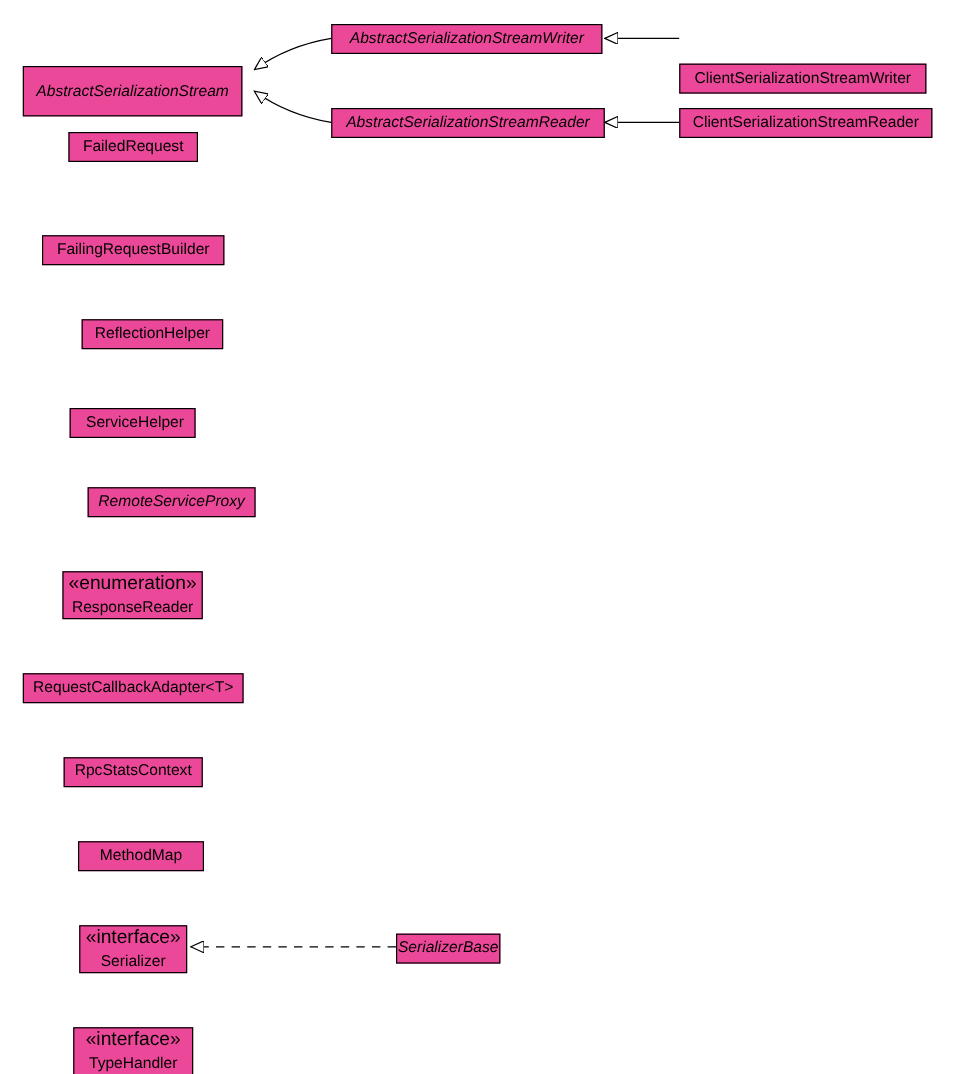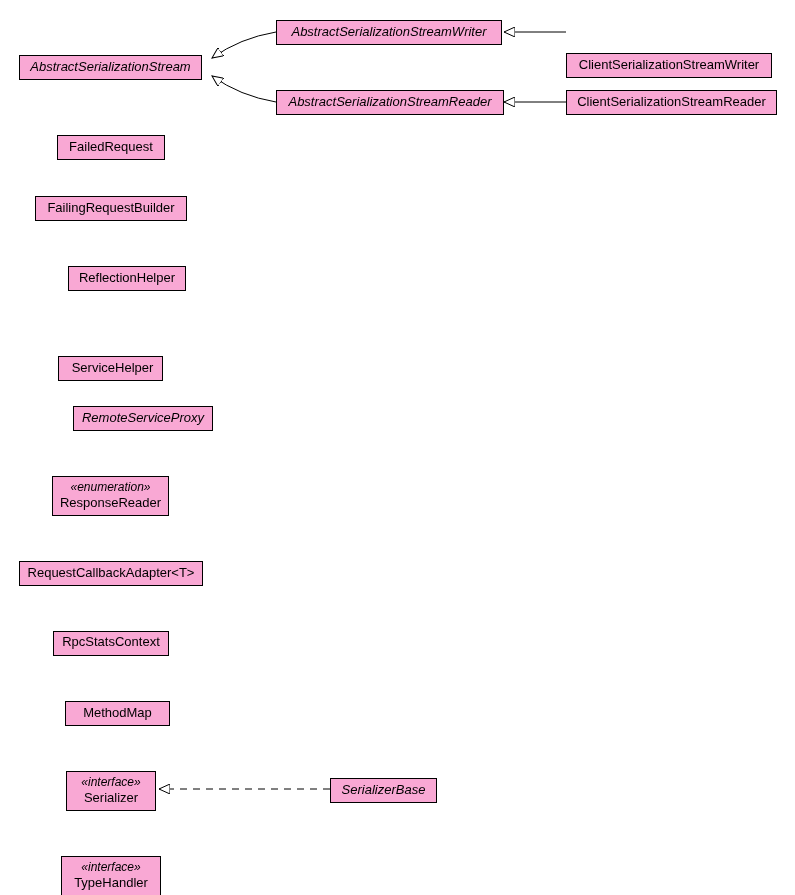--- a/index.html
+++ b/index.html
@@ -8,36 +8,35 @@
     width: 795px;
     height: 895px;
     background: white;
     font-family: Helvetica, Arial, sans-serif;
     font-size: 13px;
     position: relative;
   }
   .box {
     position: absolute;
     border: 1px solid black;
-    background: #f9a8d4;
+    background: #ec4899;
     text-align: center;
     padding: 4px 8px;
     box-sizing: border-box;
     display: flex;
     flex-direction: column;
     justify-content: center;
     align-items: center;
     line-height: 1.3;
   }
   .abstract {
     font-style: italic;
   }
   .stereotype {
-    font-size: 12px;
-    font-style: italic;
+    font-size: 16px;
   }
   svg {
     position: absolute;
     top: 0;
     left: 0;
     width: 795px;
     height: 895px;
     pointer-events: none;
   }
 </style>
@@ -55,53 +54,53 @@
 
   <path d="M 276 102 Q 240 96 212 76" fill="none" stroke="black" stroke-width="1" marker-end="url(#hollow-triangle)"></path>
 
   <line x1="566" y1="32" x2="504" y2="32" stroke="black" stroke-width="1" marker-end="url(#hollow-triangle)"></line>
 
   <line x1="566" y1="102" x2="504" y2="102" stroke="black" stroke-width="1" marker-end="url(#hollow-triangle)"></line>
 
   <line x1="330" y1="789" x2="159" y2="789" stroke="black" stroke-width="1" stroke-dasharray="7,6" marker-end="url(#hollow-triangle)"></line>
 </svg>
 
-<div class="box abstract" style="left:19px; top:55px; width:183px; height:25px;">
+<div class="box abstract" style="left:19px; top:55px; width:183px; height:42px;">
   <span>AbstractSerializationStream</span>
 </div>
 
 <div class="box abstract" style="left:276px; top:20px; width:226px; height:25px;">
   <span>AbstractSerializationStreamWriter</span>
 </div>
 
 <div class="box abstract" style="left:276px; top:90px; width:228px; height:25px;text-align:center;">
   <span>AbstractSerializationStreamReader</span>
 </div>
 
 <div class="box" style="left:566px; top:20px; width:206px; height:25px;margin-top:33px;">
   <span>ClientSerializationStreamWriter</span>
 </div>
 
 <div class="box" style="left:566px; top:90px; width:211px; height:25px;">
   <span>ClientSerializationStreamReader</span>
 </div>
 
-<div class="box" style="left:57px; top:135px; width:108px; height:25px;">
+<div class="box" style="left:57px; top:110px; width:108px; height:25px;">
   <span>FailedRequest</span>
 </div>
 
 <div class="box" style="left:35px; top:196px; width:152px; height:25px;">
   <span>FailingRequestBuilder</span>
 </div>
 
 <div class="box" style="left:68px; top:266px; width:118px; height:25px;">
   <span>ReflectionHelper</span>
 </div>
 
-<div class="box" style="left:58px; top:356px; width:105px; height:25px;padding-left:12px;">
+<div class="box" style="left:58px; top:340px; width:105px; height:25px;padding-left:12px;">
   <span>ServiceHelper</span>
 </div>
 
 <div class="box abstract" style="left:41px; top:406px; width:140px; height:25px;margin-left:32px;">
   <span>RemoteServiceProxy</span>
 </div>
 
 <div class="box" style="left:52px; top:476px; width:117px; height:40px;">
   <span class="stereotype">«enumeration»</span>
   <span>ResponseReader</span>
@@ -117,20 +116,20 @@
 
 <div class="box" style="left:65px; top:701px; width:105px; height:25px;">
   <span>MethodMap</span>
 </div>
 
 <div class="box" style="left:66px; top:771px; width:90px; height:40px;">
   <span class="stereotype">«interface»</span>
   <span>Serializer</span>
 </div>
 
-<div class="box abstract" style="left:330px; top:778px; width:107px; height:25px;">
+<div class="box abstract" style="left:330px; top:778px; width:87px; height:25px;justify-content:flex-end;">
   <span>SerializerBase</span>
 </div>
 
 <div class="box" style="left:61px; top:856px; width:100px; height:40px;">
   <span class="stereotype">«interface»</span>
   <span>TypeHandler</span>
 </div>
 
 </body></html>

